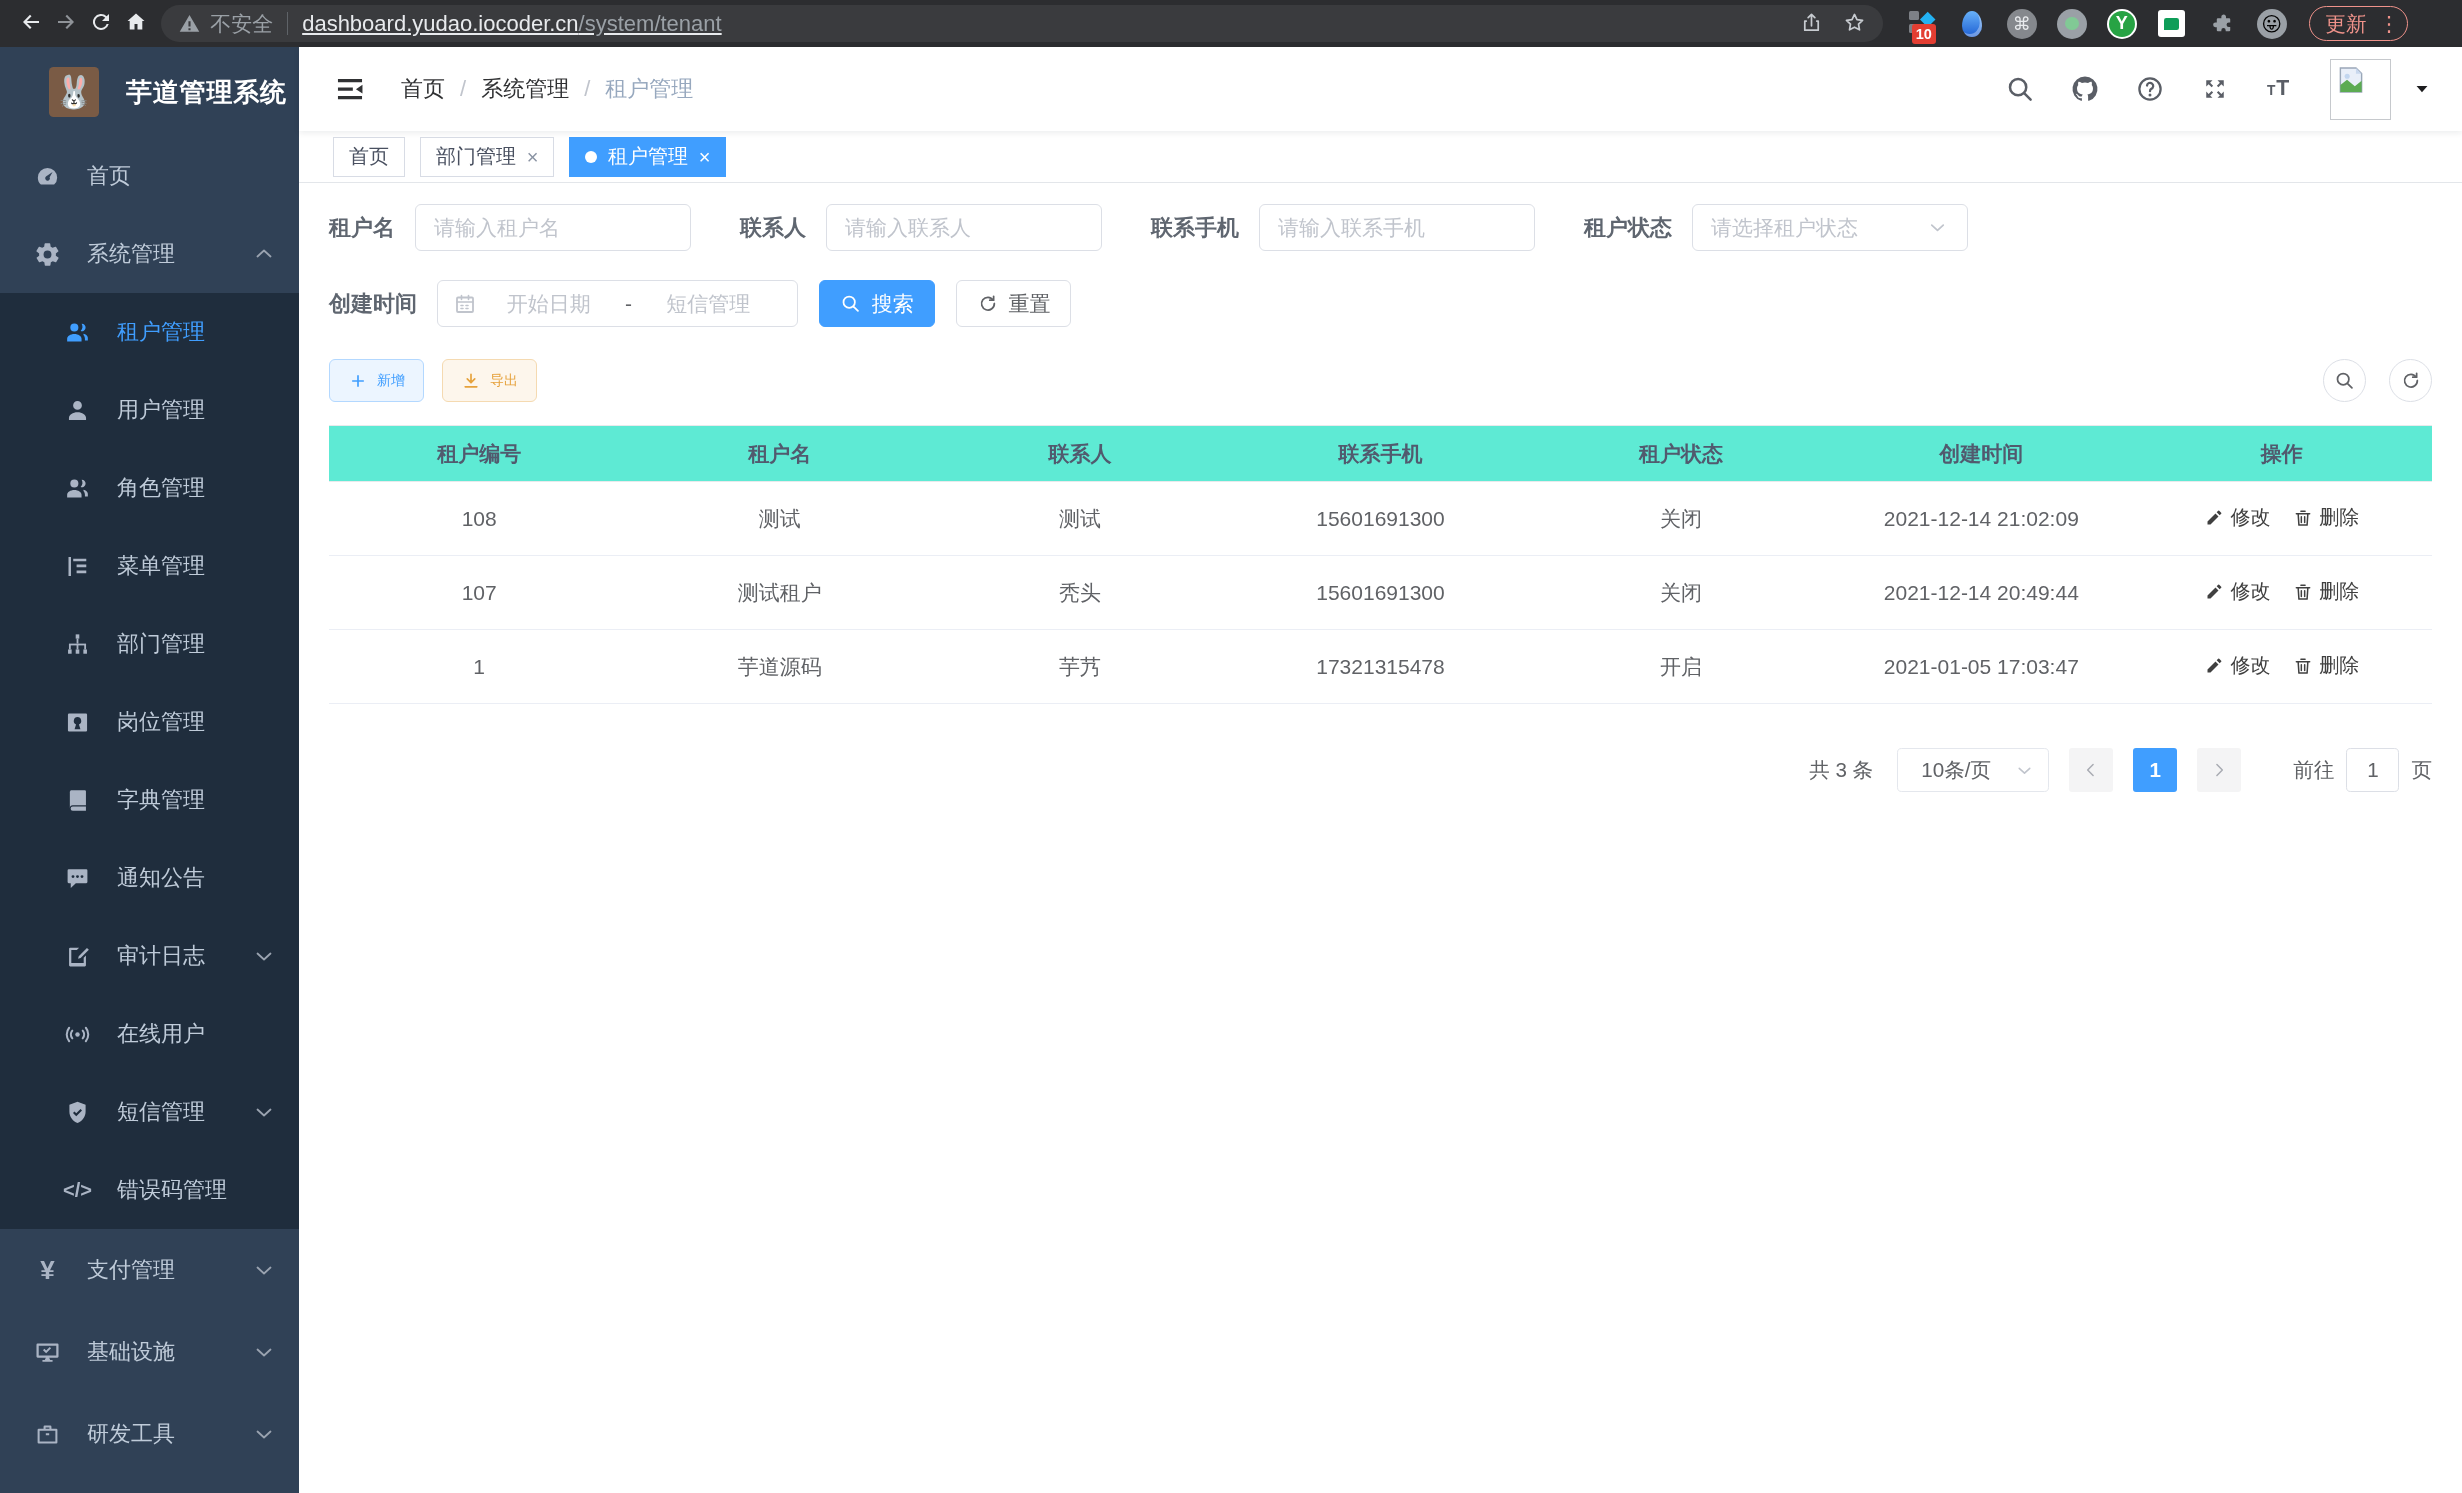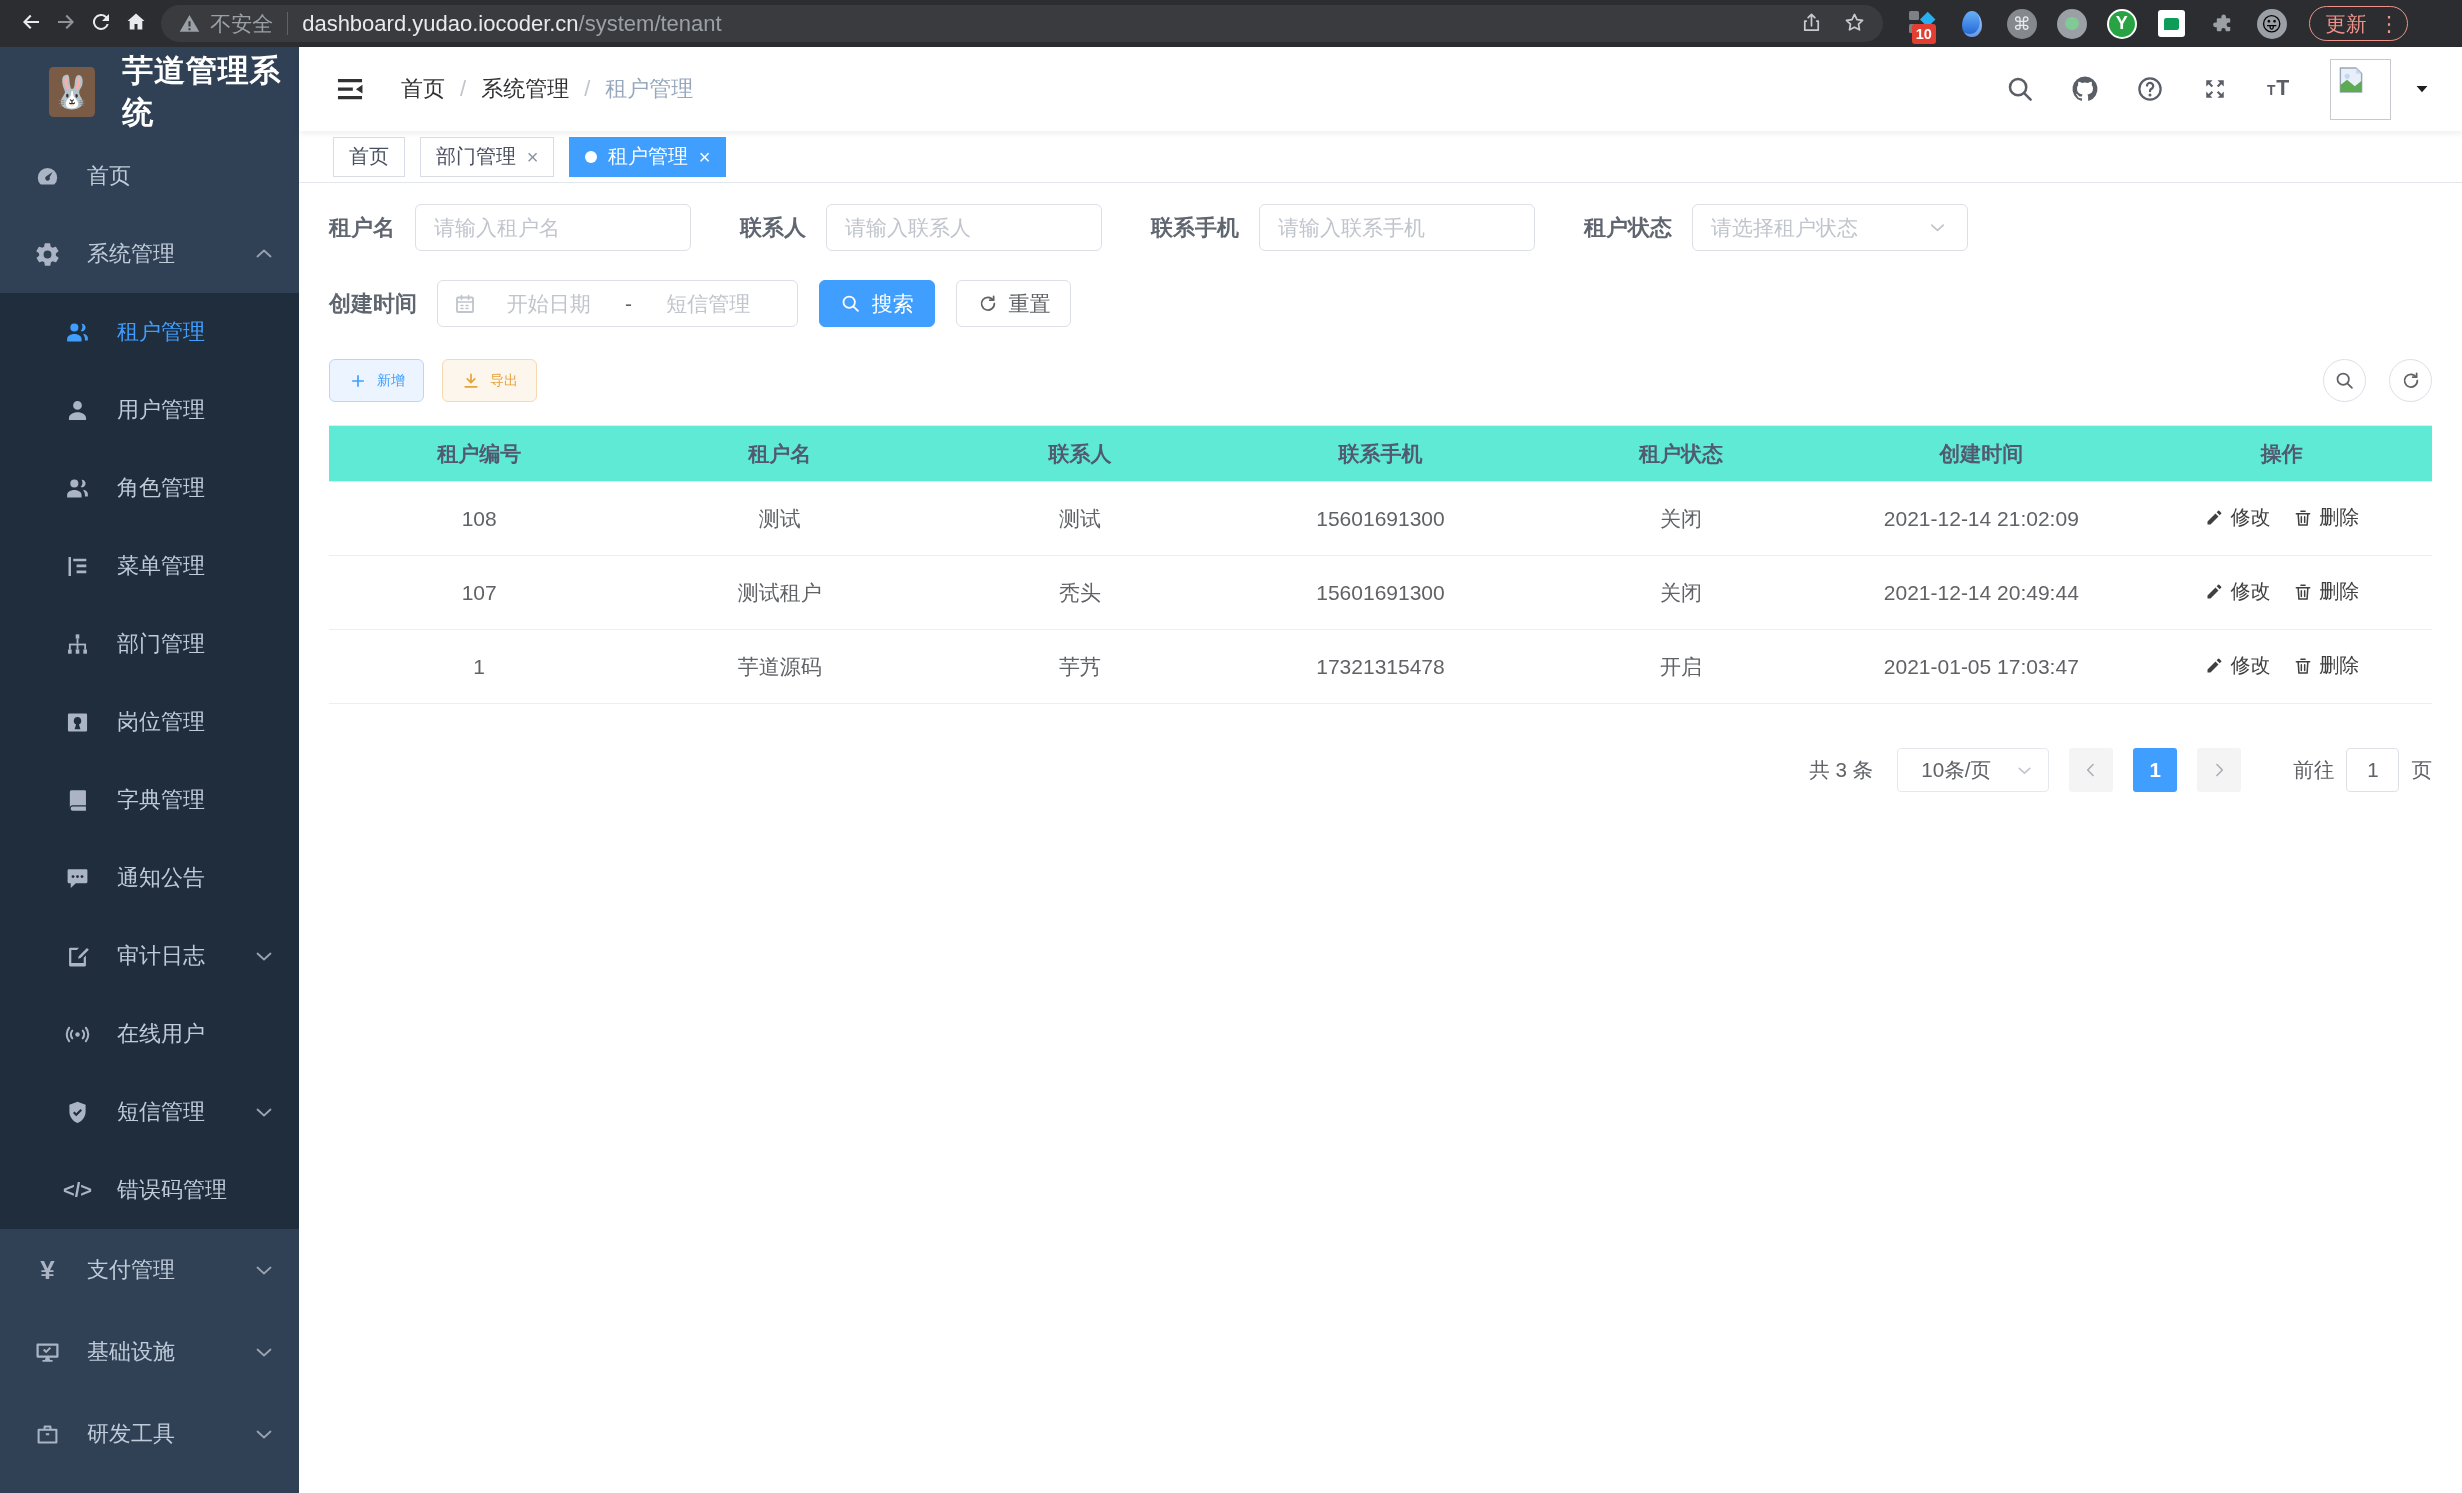--- a/index.html
+++ b/index.html
@@ -9,21 +9,21 @@
   
   .browser-bar { height:47px; background:#2c2d30; display:flex; align-items:center; padding:0 13.7px; }
   .bicon { width:35px; height:35px; display:flex; align-items:center; justify-content:center; color:#e8eaed; flex:0 0 auto; }
   .bicon svg { width:24px; height:24px; }
   .bicon.dim { color:#8f9398; }
   .url-pill { width:1722px; height:37px; background:#3a3b3e; border-radius:20px; display:flex; align-items:center; padding:12px 17px; margin-left:7.6px;justify-content:flex-end; }
   .url-pill .warn { width:23px; height:23px; color:#9aa0a6; }
   .url-pill .warn svg { width:100%; height:100%; }
   .sec-label { color:#9aa0a6; font-size:21px; margin-left:9px; }
   .url-div { width:1.5px; height:23px; background:#5f6368; margin:0 13.7px; }
-  .url-text { font-size:22px; color:#e8eaed; white-space:nowrap; }
+  .url-text { font-size:22px; color:#e8eaed; white-space:nowrap;text-decoration:underline; }
   .url-text .path { color:#9aa0a6; }
   .pill-right { margin-left:auto; display:flex; align-items:center; gap:20px; color:#c7cbd0; }
   .pill-right svg { width:23px; height:23px; }
   .ext-row { display:flex; align-items:center; gap:15px; margin-left:21px; }
   .ext { width:35px; height:35px; display:flex; align-items:center; justify-content:center; position:relative; flex:0 0 auto; }
   .ext .sqwrap { position:relative; width:26px; height:26px; }
   .ext .sq1,.ext .sq2 { position:absolute; width:10.7px; height:9px; background:#7d8086; border-radius:1.5px; left:0; }
   .ext .sq1 { top:0.8px; } .ext .sq2 { top:13.7px; }
   .ext .diamond { position:absolute; right:1.5px; top:3px; width:11.4px; height:11.4px; background:#23b1f2; transform:rotate(45deg); }
   .ext .badge { position:absolute; bottom:-3px; left:7.6px; background:#e33e32; color:#fff; font-size:14.5px; line-height:1; padding:3px 3.8px; border-radius:3px; font-weight:700; }
@@ -40,21 +40,21 @@
   .ext .pz { width:26px; height:26px; color:#9aa0a6; } .ext .pz svg{width:100%;height:100%;}
   .cir.face { background:#9aa0a6; font-size:20px; }
   .update-pill { margin-left:20px; height:35px; border:1.5px solid #ef928a; border-radius:18px; background:none; color:#ef928a; font-size:20.6px; display:flex; align-items:center; gap:12px; padding:0 7.6px 0 15px; }
   .update-pill .vdots { font-size:21px; letter-spacing:0; }
 
   
   .app { display:flex; height:1447px; }
   .sidebar { width:299px; background:#304156; flex:0 0 auto; overflow:hidden; }
   .logo-row { height:90px; display:flex; align-items:center; padding-left:49px; gap:27px; }
   .logo-img { width:50px; height:50px; border-radius:4.6px; background:#7a5b45; display:flex; align-items:center; justify-content:center; font-size:32px; }
-  .app-title { color:#fff; font-size:31px; font-weight:700; letter-spacing:0.8px; }
+  .app-title { color:#fff; font-size:26px; font-weight:700; letter-spacing:0.8px; }
   .menu-item { height:78px; display:flex; align-items:center; padding:0 23px 0 34px; color:#bfcbd9; font-size:22px; cursor:pointer; }
   .menu-item.root-last { height:82px; }
   .menu-item .mi { width:27px; height:27px; margin-right:26px; color:#aab4c4; display:flex; align-items:center; justify-content:center; flex:0 0 auto; }
   .menu-item .mi svg { width:100%; height:100%; }
   .menu-item.sub { padding-left:64px; background:#1f2d3d; }
   .menu-item.active { color:#409eff; }
   .menu-item.active .mi { color:#409eff; }
   .menu-item .chev { margin-left:auto; width:24px; height:24px; color:#9aa3b0; }
   .menu-item .chev svg { width:100%; height:100%; }
   .txt-ic { font-size:20px; font-weight:600; line-height:1; }

